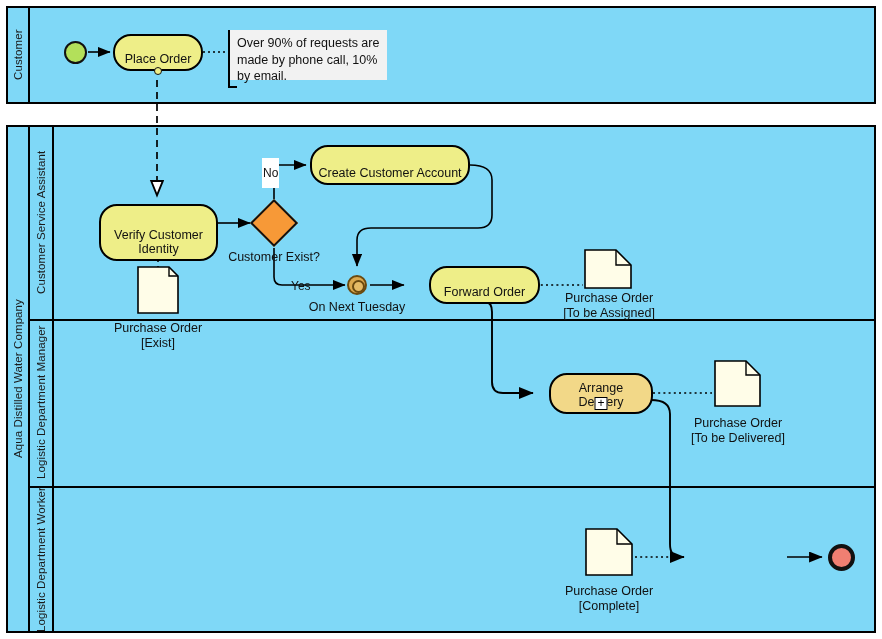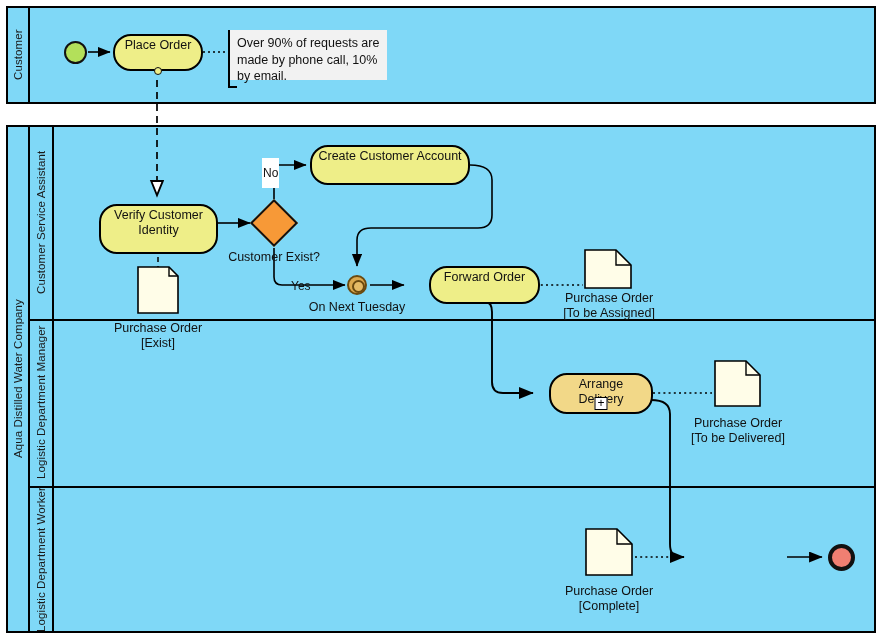--- a/index.html
+++ b/index.html
@@ -50,21 +50,21 @@
     background: #000000;
     width: 2px;
   }
   .task {
     position: absolute;
     box-sizing: border-box;
     border: 2px solid #000000;
     border-radius: 18px;
     background: #eeee88;
     display: flex;
-    align-items: flex-start;
+    align-items: flex-end;
     justify-content: center;
     text-align: center;
     font-size: 12.5px;
     color: #111111;
     line-height: 1.18;
     padding: 2px 5px;
   }
   .task.subprocess {
     background: #f2d888;
   }
@@ -254,21 +254,21 @@
   <div class="event end-event" style="left:828px; top:544px; width:27px; height:27px;"></div>
 
   <div class="gateway" style="left:257px; top:206px; width:34px; height:34px;"></div>
   <div class="caption" style="left:202px; top:250px; width:144px;">Customer Exist?</div>
 
   <div class="task" style="left:113px; top:34px; width:90px; height:37px;">
     <span>Place Order</span>
   </div>
   <div class="boundary-dot" style="left:154px; top:67px;"></div>
 
-  <div class="task" style="left:99px; top:204px; width:119px; height:50px;">
+  <div class="task" style="left:99px; top:204px; width:119px; height:57px;">
     <span>Verify Customer Identity</span>
   </div>
 
   <div class="task" style="left:310px; top:145px; width:160px; height:40px;">
     <span>Create Customer Account</span>
   </div>
 
   <div class="task" style="left:409px; top:266px; width:111px; height:38px;margin-left:20px;">
     <span>Forward Order</span>
   </div>

